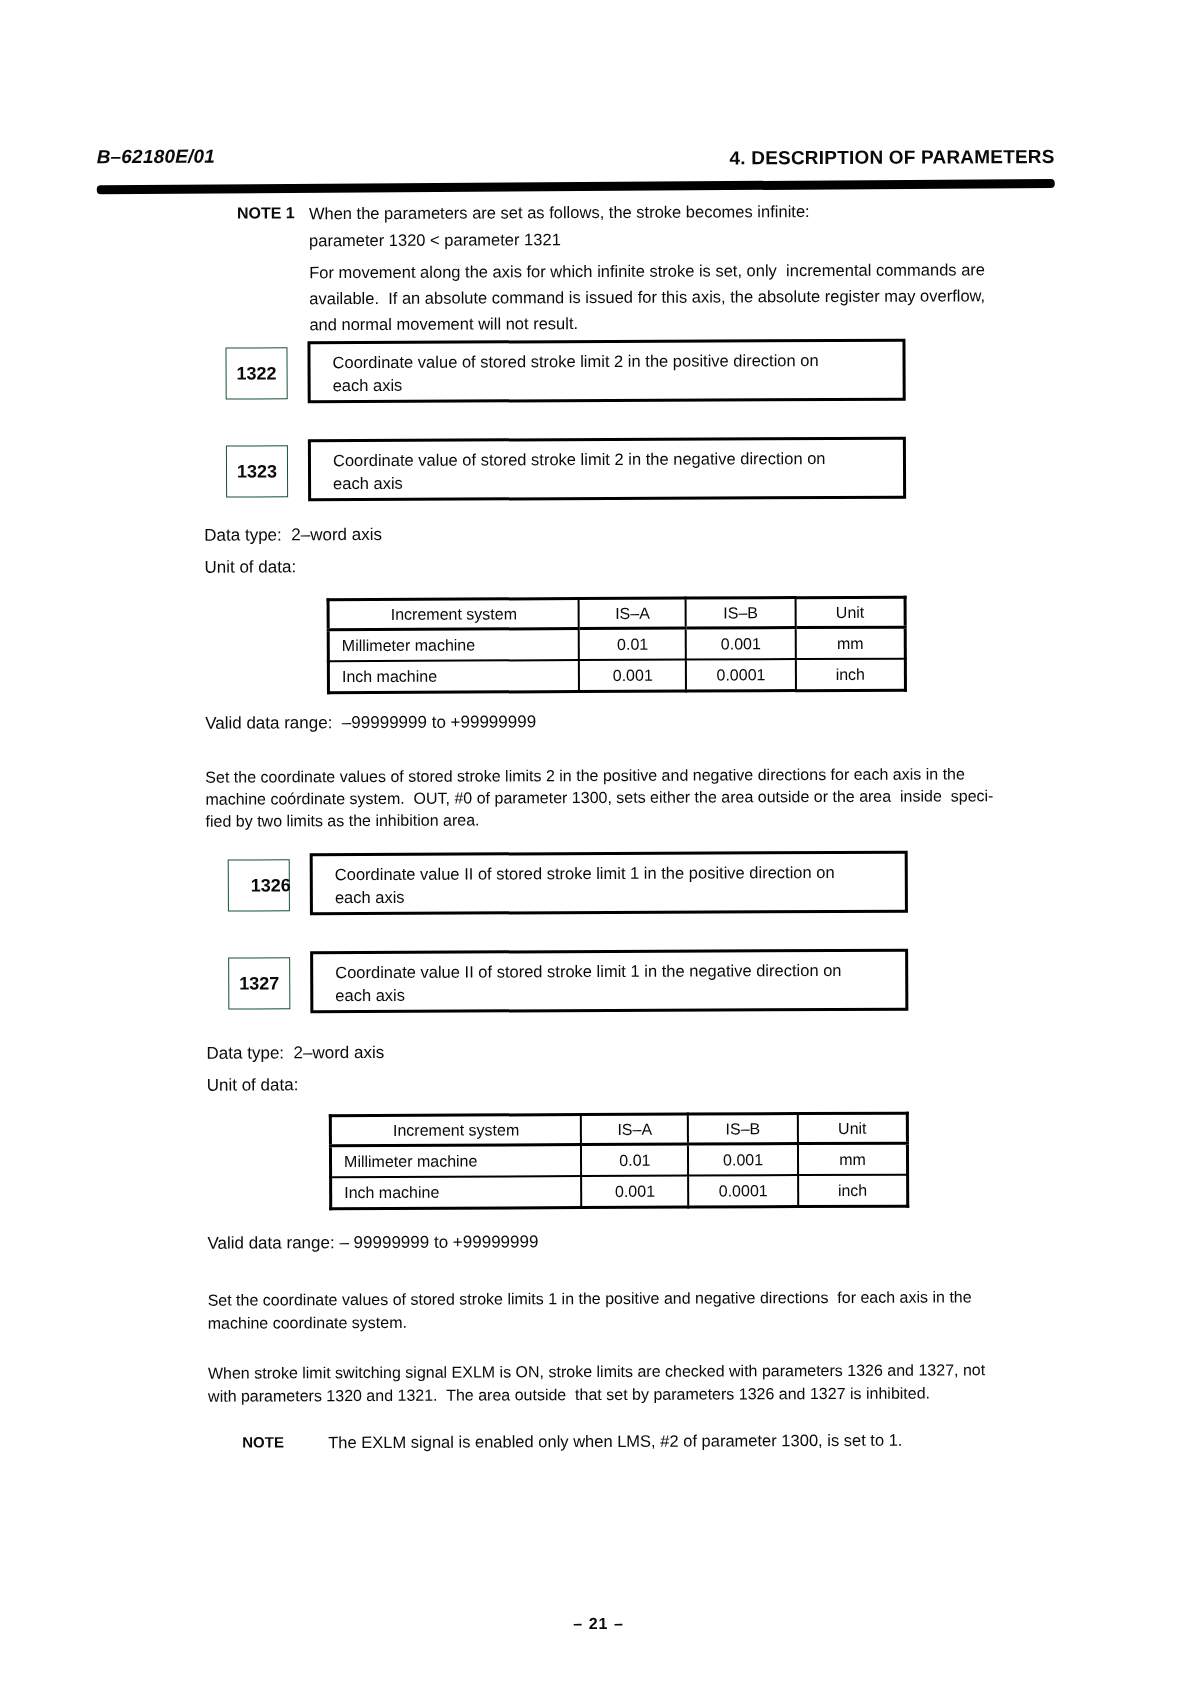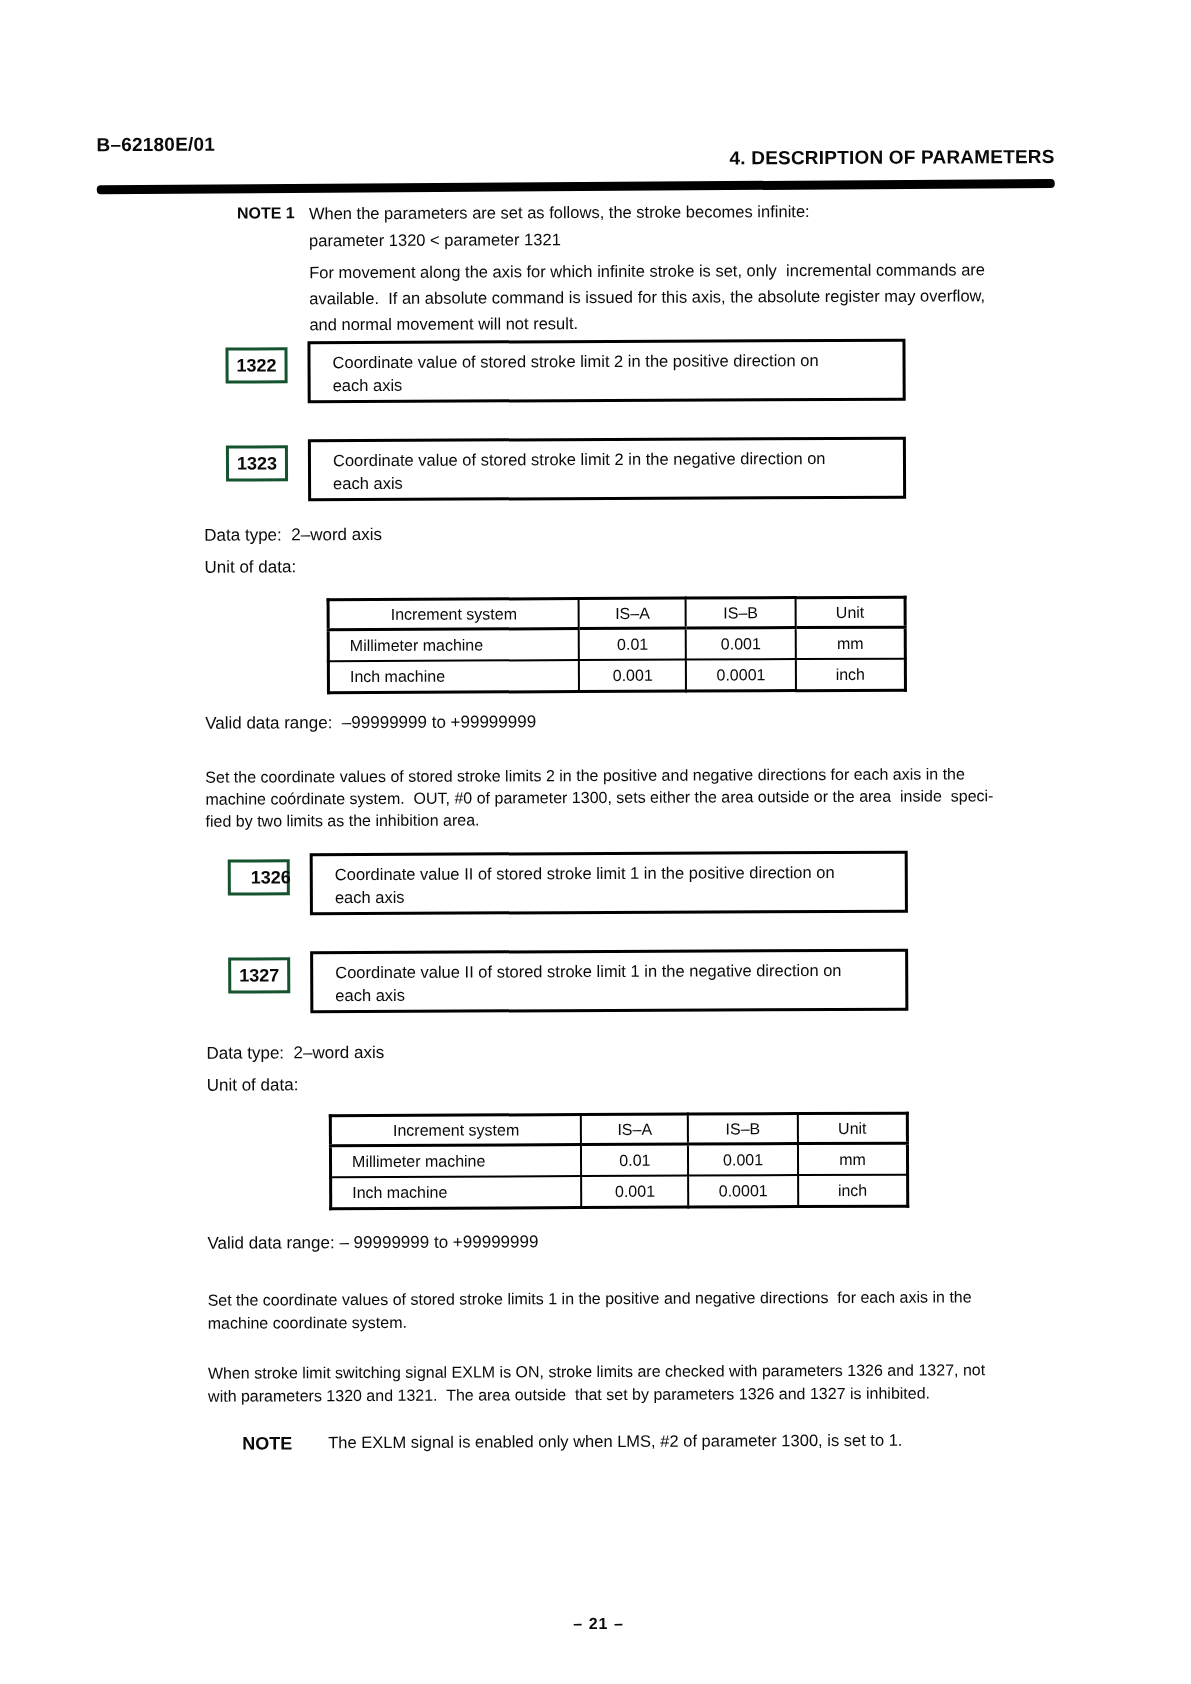--- a/index.html
+++ b/index.html
@@ -10,34 +10,34 @@
     font-family:"Liberation Sans", sans-serif;
     color:#0a0a0a;
     overflow:hidden;
     margin:0 auto;
   }
   .scan{position:absolute;inset:0;transform:rotate(-0.25deg);transform-origin:50% 55%;}
   .abs{position:absolute;}
   .line{white-space:pre;}
 
   
-  .hdr-left{left:100px;top:132px;font-size:19px;font-weight:bold;letter-spacing:.2px;}
+  .hdr-left{left:100px;top:144px;font-size:19px;font-weight:bold;letter-spacing:.2px;font-style:italic;}
   .hdr-right{right:133px;top:148px;font-size:19px;font-weight:bold;letter-spacing:.2px;}
   .hdr-rule{left:100px;top:182px;width:958px;height:9px;background:#000;border-radius:4px;transform:rotate(-0.12deg);}
 
   
   .note1-label{left:240px;top:203px;font-size:16px;font-weight:bold;}
   .note1-line1{left:312px;top:203px;font-size:16.5px;}
   .note1-line2{left:312px;top:230px;font-size:16.5px;}
   .note1-para{left:312px;top:258px;font-size:16.5px;line-height:26px;}
 
   
   .pnum{
-    left:228px;width:62px;height:36px;
-    border:3px solid #14532d;
+    left:228px;width:62px;height:52px;
+    border:1px solid #14532d;
     display:flex;align-items:center;justify-content:center;
     font-size:18px;font-weight:bold;box-sizing:border-box;
   }
   .pdesc{
     left:310px;width:598px;height:62px;
     border:3px solid #000;box-sizing:border-box;
     font-size:16.5px;line-height:23px;
     padding:7px 10px 0 22px;
   }
   .row1322-num{top:346px;} .row1322-desc{top:340px;}
@@ -49,21 +49,21 @@
   .unitlbl1 {left:206px;top:556px;font-size:17px;}
   .datatype2{left:206px;top:1042px;font-size:17px;}
   .unitlbl2 {left:206px;top:1074px;font-size:17px;}
   .valid1{left:206px;top:712px;font-size:17px;}
   .valid2{left:206px;top:1232px;font-size:17px;}
 
   .para1{left:206px;top:765px;font-size:16px;line-height:22px;}
   .para2{left:206px;top:1287px;font-size:16px;line-height:23px;}
   .para3{left:206px;top:1360px;font-size:16px;line-height:23px;}
 
-  .note2-label{left:240px;top:1432px;font-size:18px;font-weight:bold;}
+  .note2-label{left:240px;top:1432px;font-size:15px;font-weight:bold;}
   .note2-text{left:326px;top:1432px;font-size:16.5px;}
 
   .pagenum{left:0;top:1615px;width:100%;text-align:center;font-size:16px;font-weight:bold;letter-spacing:1px;}
 
   
   .unit-table{
     border-collapse:collapse;
     border:3px solid #000;
     table-layout:fixed;
     width:580px;
@@ -72,21 +72,21 @@
   .t1{left:328px;top:597px;} .t2{left:328px;top:1113px;}
   .unit-table th,.unit-table td{
     border:2px solid #000;
     padding:0;
     height:29px;
     text-align:center;
     font-weight:normal;
     overflow:hidden;
   }
   .unit-table thead th{height:27px;border-bottom:3px solid #000;}
-  .unit-table td.c0{text-align:left;padding-left:20px;}
+  .unit-table td.c0{text-align:left;padding-left:12px;}
   .col0{width:43.5%;} .col1{width:18.5%;} .col2{width:19%;} .col3{width:19%;}
 </style>
 </head>
 <body>
 
 <div class="page">
   <div class="scan">
 
     <div class="abs hdr-left">B–62180E/01</div>
     <div class="abs hdr-right">4. DESCRIPTION OF PARAMETERS</div>

